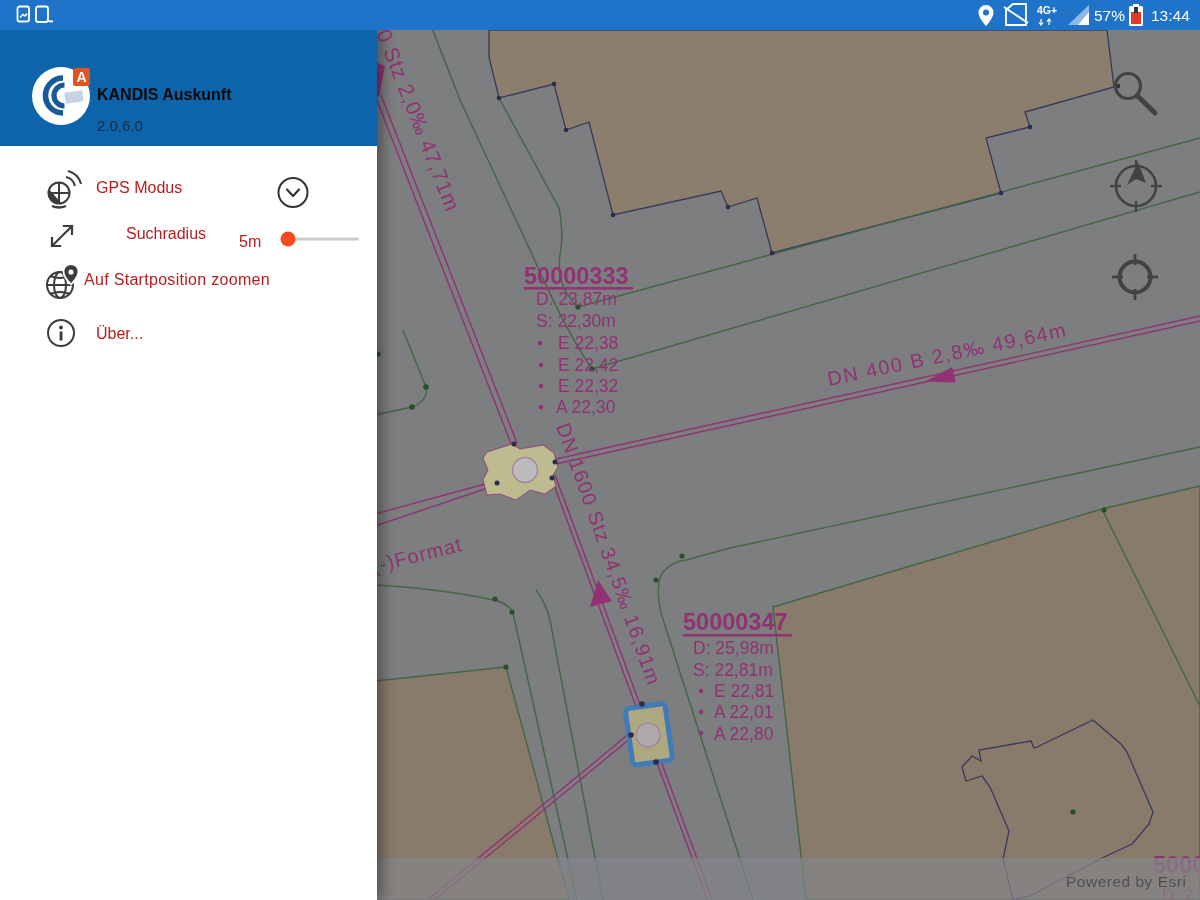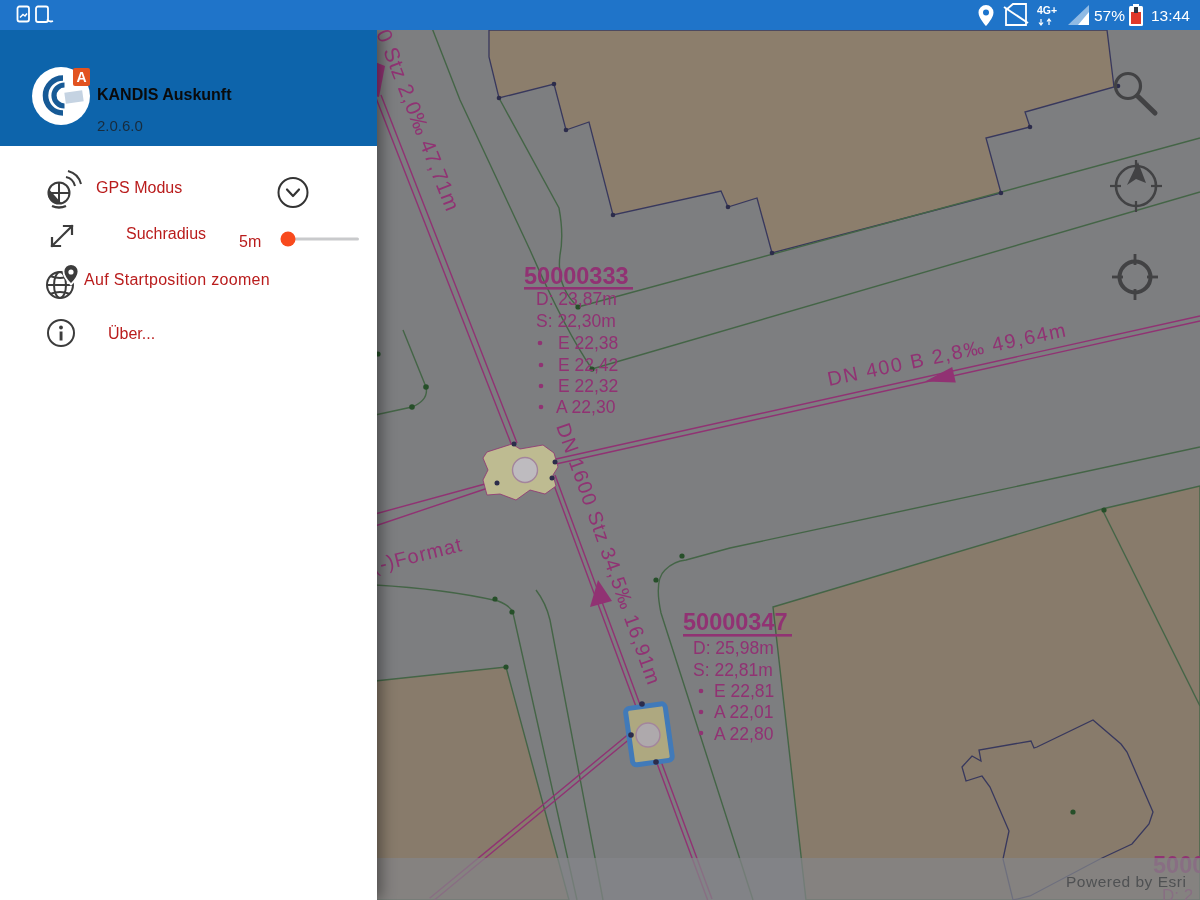--- a/index.html
+++ b/index.html
@@ -199,21 +199,21 @@
     <circle cx="293" cy="162.5" r="14.5" fill="none" stroke="#333333" stroke-width="2"></circle>
     <path d="M 287,159.5 L 293,166 L 299,159.5" fill="none" stroke="#333333" stroke-width="2.2" stroke-linecap="round" stroke-linejoin="round"></path>
 
     <rect x="288" y="207.5" width="71" height="3" rx="1.5" fill="#c9cacc"></rect>
     <circle cx="288" cy="209" r="7.5" fill="#f84a1d"></circle>
   </svg>
   <div class="mtxt" style="left:96px;top:149px;">GPS Modus</div>
   <div class="mtxt" style="left:96px;top:195px;margin-left:30px;">Suchradius</div>
   <div class="mtxt" style="left:239px;top:195px;margin-top:8px;">5m</div>
   <div class="mtxt" style="left:84px;top:241px;letter-spacing:0.3px;">Auf Startposition zoomen</div>
-  <div class="mtxt" style="left:108px;top:295px;">Über...</div>
+  <div class="mtxt" style="left:96px;top:295px;">Über...</div>
 </div>
 
 <svg style="position:absolute;left:0;top:0;z-index:40" width="1200" height="30" xmlns="http://www.w3.org/2000/svg">
 
   <g stroke="#ffffff" fill="none" stroke-width="1.8">
     <rect x="17.5" y="6.5" width="11.5" height="15" rx="2"></rect>
     <path d="M 20,17.5 L 23,14.5 L 25,16 L 27,13.5" stroke-width="1.5"></path>
     <rect x="36" y="6.5" width="12" height="15.5" rx="2"></rect>
     <path d="M 47,19.5 Q 49.5,22.5 53,21" stroke-width="1.8"></path>
   </g>

